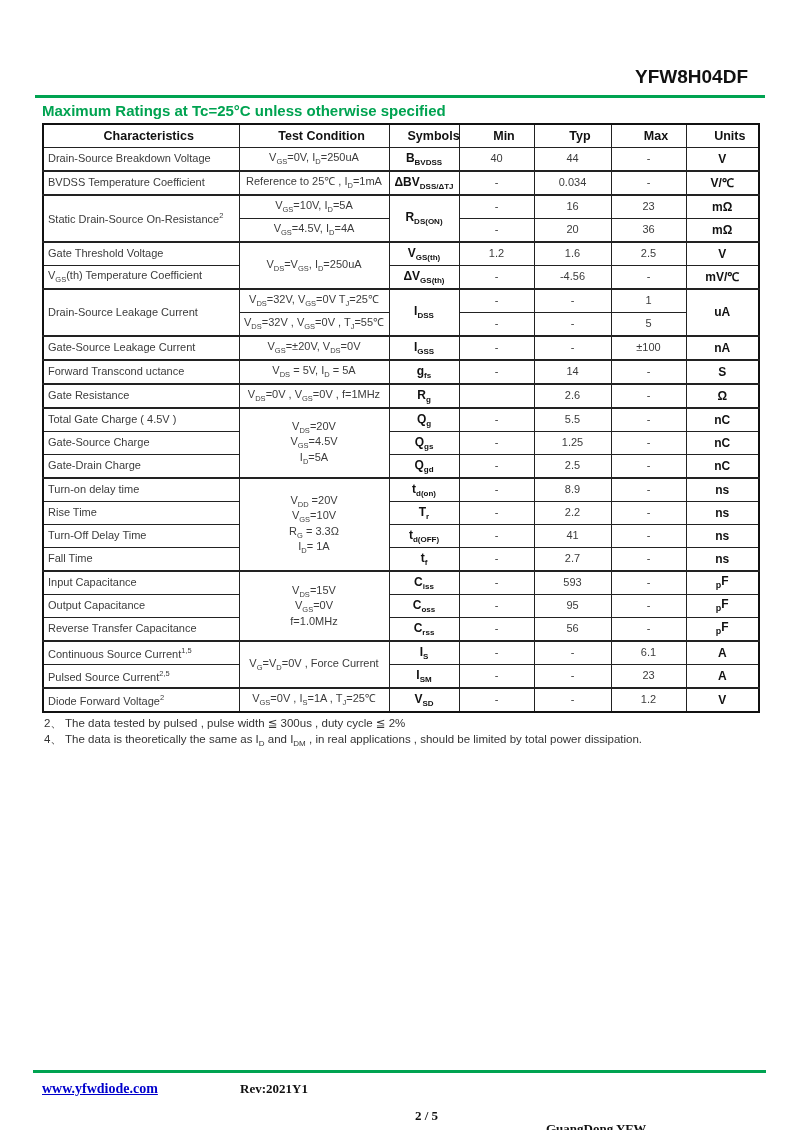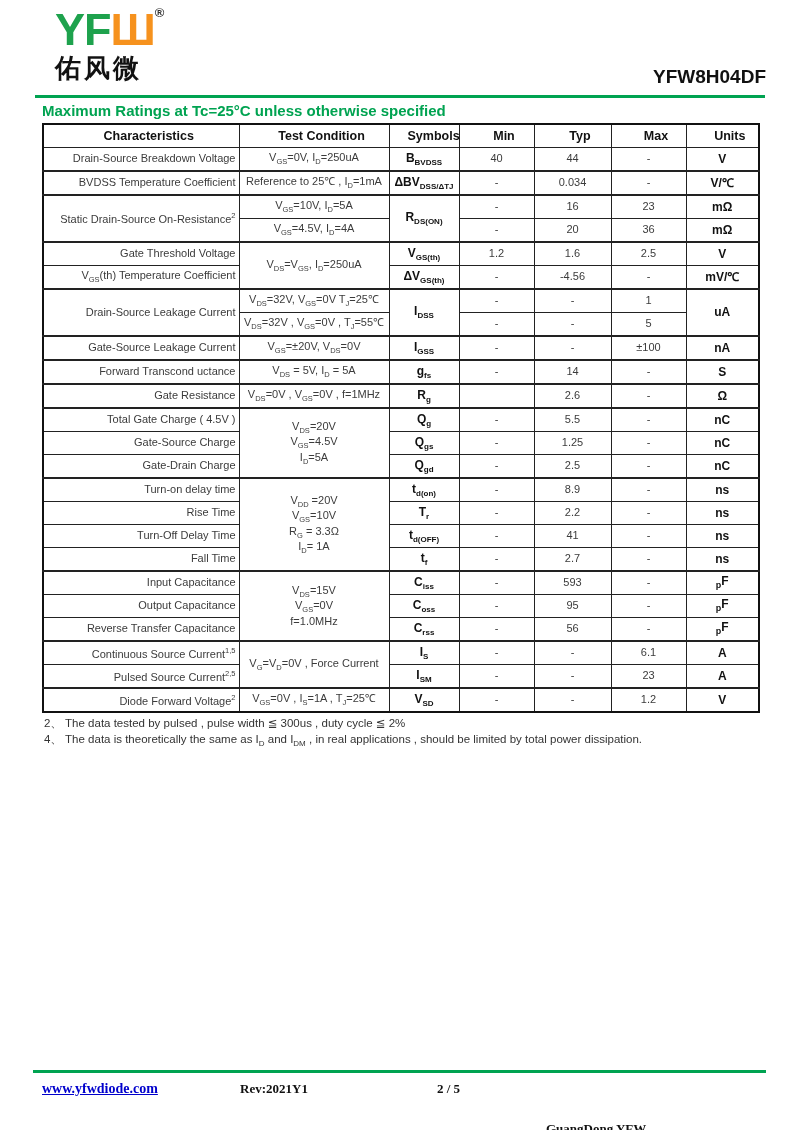--- a/index.html
+++ b/index.html
@@ -6,59 +6,55 @@
   body{width:800px;height:1130px;position:relative;font-family:"Liberation Sans",sans-serif;color:#222;overflow:hidden;}
 
   
   .header{position:relative;height:95px;}
   .logo{position:absolute;left:55px;top:6px;line-height:1;}
   .logo-latin{font-weight:bold;font-size:45px;letter-spacing:-1px;}
   .logo-yf{color:#1ea24d;}
   .logo-w{color:#f6921e;}
   .logo-reg{font-size:13px;color:#333;vertical-align:28px;font-weight:bold;}
   .logo-cn{font-weight:bold;font-size:26px;color:#111;letter-spacing:3px;margin-top:3px;}
-  .part-number{position:absolute;right:34px;top:66px;font-size:19px;font-weight:bold;color:#111;}
+  .part-number{position:absolute;right:52px;top:66px;font-size:19px;font-weight:bold;color:#111;}
   .green-rule{height:3px;background:#00a351;margin:0 35px;}
   .section-title{margin:4px 0 4px 42px;color:#00a351;font-weight:bold;font-size:15px;}
 
   
   table.specs{border-collapse:collapse;margin-left:42px;width:716px;table-layout:fixed;border:2px solid #111;}
   .specs td,.specs th{border:1px solid #222;height:22px;padding:0 3px;font-size:11px;color:#3b3b3b;text-align:center;vertical-align:middle;line-height:1.2;overflow:hidden;}
   .specs th{font-size:12.5px;color:#111;font-weight:bold;padding-left:18px;}
-  .specs td.ch{text-align:right;padding-left:4px;}
+  .specs td.ch{text-align:left;padding-left:4px;}
   .specs td.sym{font-weight:bold;font-size:12px;color:#111;}
   .specs td.sym sub{font-size:8px;font-weight:bold;}
   .specs td.unit{font-weight:bold;font-size:12px;color:#111;}
   .specs td.unit sub{font-size:9px;font-weight:bold;}
   .specs sub{font-size:7.5px;}
   .specs sup{font-size:7.5px;vertical-align:super;}
   .specs tr.grp td{border-top-width:2px;}
 
   
   .notes{margin:3px 0 0 44px;font-size:11.5px;color:#333;}
   .notes div{margin:1px 0;line-height:1.28;}
   .notes sub{font-size:8px;}
   .notes sup{font-size:8px;}
 
   
   .footer-rule{position:absolute;left:33px;width:733px;top:1070px;height:3px;background:#00a351;}
   .footer{position:absolute;left:0;top:1081px;width:684px;height:24px;font-weight:bold;font-size:13px;color:#111;font-family:Liberation Serif, serif;}
   .f-link{position:absolute;left:42px;color:#0000cc;text-decoration:underline;font-size:14px;}
   .f-rev{position:absolute;left:240px;}
-  .f-page{position:absolute;left:437px;}
+  .f-page{position:absolute;left:415px;margin-top:27px;}
   .f-company{position:absolute;left:546px;font-size:13px;margin-top:40px;}
 </style>
 </head>
 <body>
 
 <div class="header">
-  <div class="logo">
-    <span class="logo-latin"><span class="logo-yf">YF</span><span class="logo-w">Ш</span></span><span class="logo-reg">®</span>
-    <div class="logo-cn">佑风微</div>
-  </div>
   <div class="part-number">YFW8H04DF</div>
 </div>
 <div class="green-rule"></div>
 <div class="section-title">Maximum Ratings at Tc=25°C unless otherwise specified</div>
 
 <table class="specs">
   <colgroup>
     <col style="width:196px">
       <col style="width:150px">
       <col style="width:70px">

